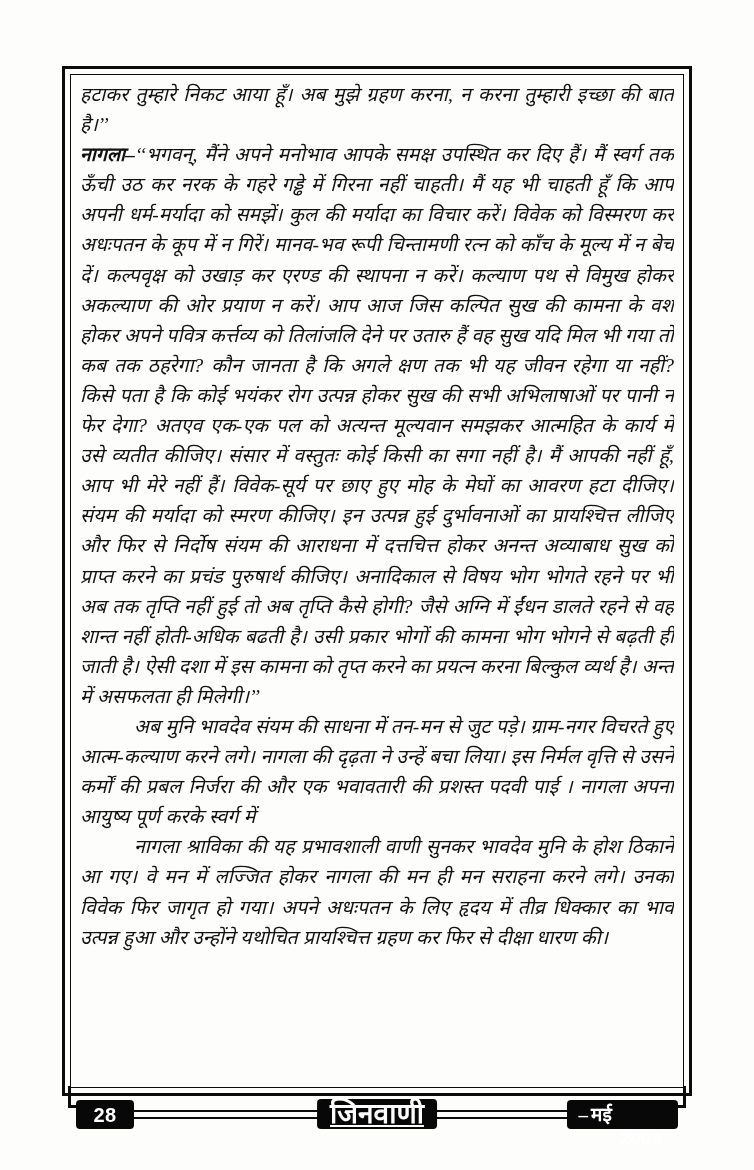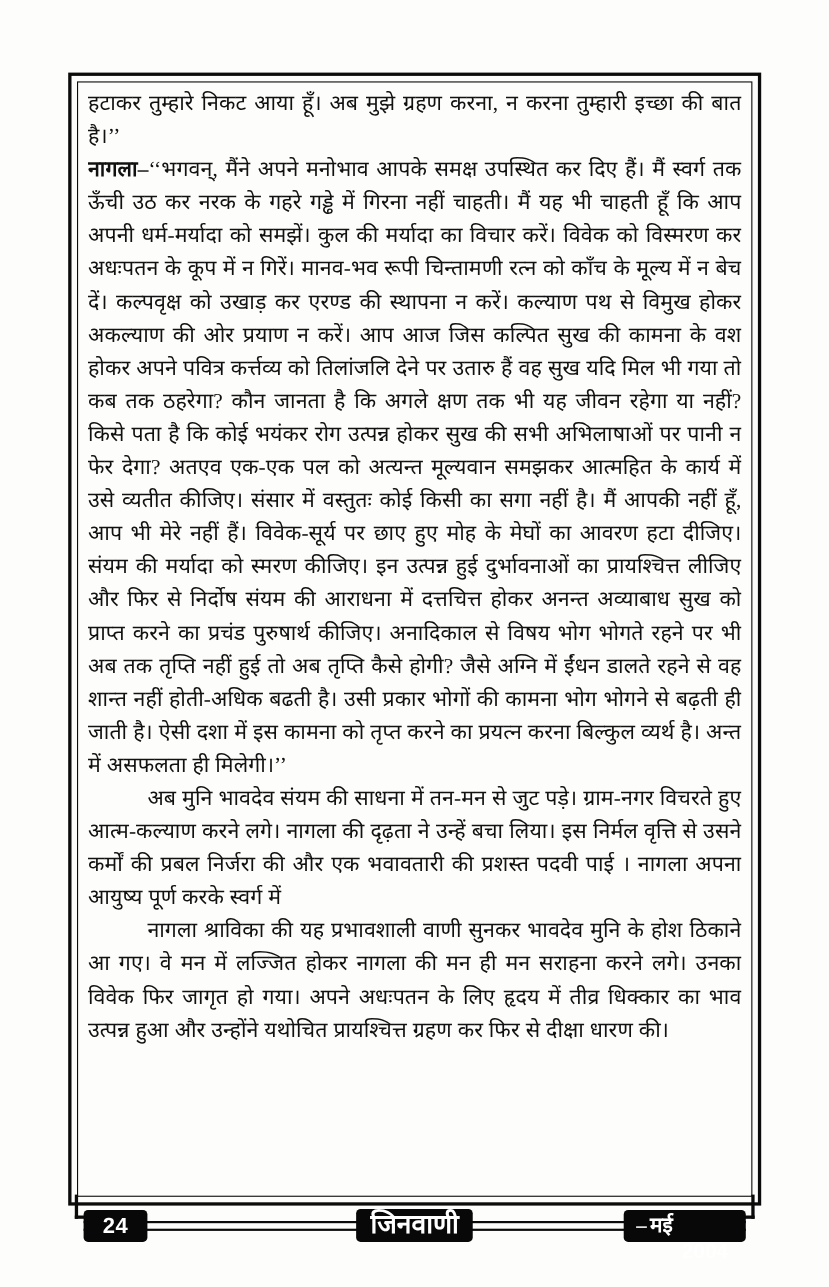--- a/index.html
+++ b/index.html
@@ -43,20 +43,21 @@
   }
 
   
   .text-column {
     position: absolute;
     left: 80px;
     top: 80px;
     width: 594px;
     height: 1004px;
     overflow: hidden;
+    font-style: italic;
   }
 
   .body-text {
     font-family: "Liberation Serif", "DejaVu Serif", serif;
     font-size: 19.4px;
     line-height: 30.1px;
     color: #111111;
     text-align: justify;
     text-justify: inter-word;
     letter-spacing: 0.1px;
@@ -136,22 +137,23 @@
     padding: 0 8px;
     font-size: 20px;
     letter-spacing: 0.5px;
   }
   .tag.magazine {
     left: 50%;
     transform: translateX(-50%);
     top: -1px;
     height: 30px;
     padding: 0 13px;
-    font-size: 24px;
-    font-family: "Liberation Serif", "DejaVu Serif", serif;
+    font-size: 28px;
+    font-family: "Liberation Serif", "DejaVu Serif", serif;
+    text-decoration: underline;
   }
   .tag.issue-date {
     right: 14px;
     top: 0px;
     height: 29px;
     padding: 0 16px 0 12px;
     font-size: 19px;
     font-family: "Liberation Serif", "DejaVu Serif", serif;
   }
   .tag.issue-date .dash {
@@ -191,21 +193,21 @@
 
     </div>
   </div>
 
   <div class="footer">
     <div class="corner-hook left"></div>
     <div class="corner-hook right"></div>
     <div class="rule-line"></div>
 
     <div class="tag page-no">
-      <span>24</span>
+      <span>28</span>
     </div>
 
     <div class="tag magazine">
       <span>जिनवाणी</span>
     </div>
 
     <div class="tag issue-date">
       <span class="dash">–</span>
         <span>मई</span>
         <span class="yr">2004</span>

